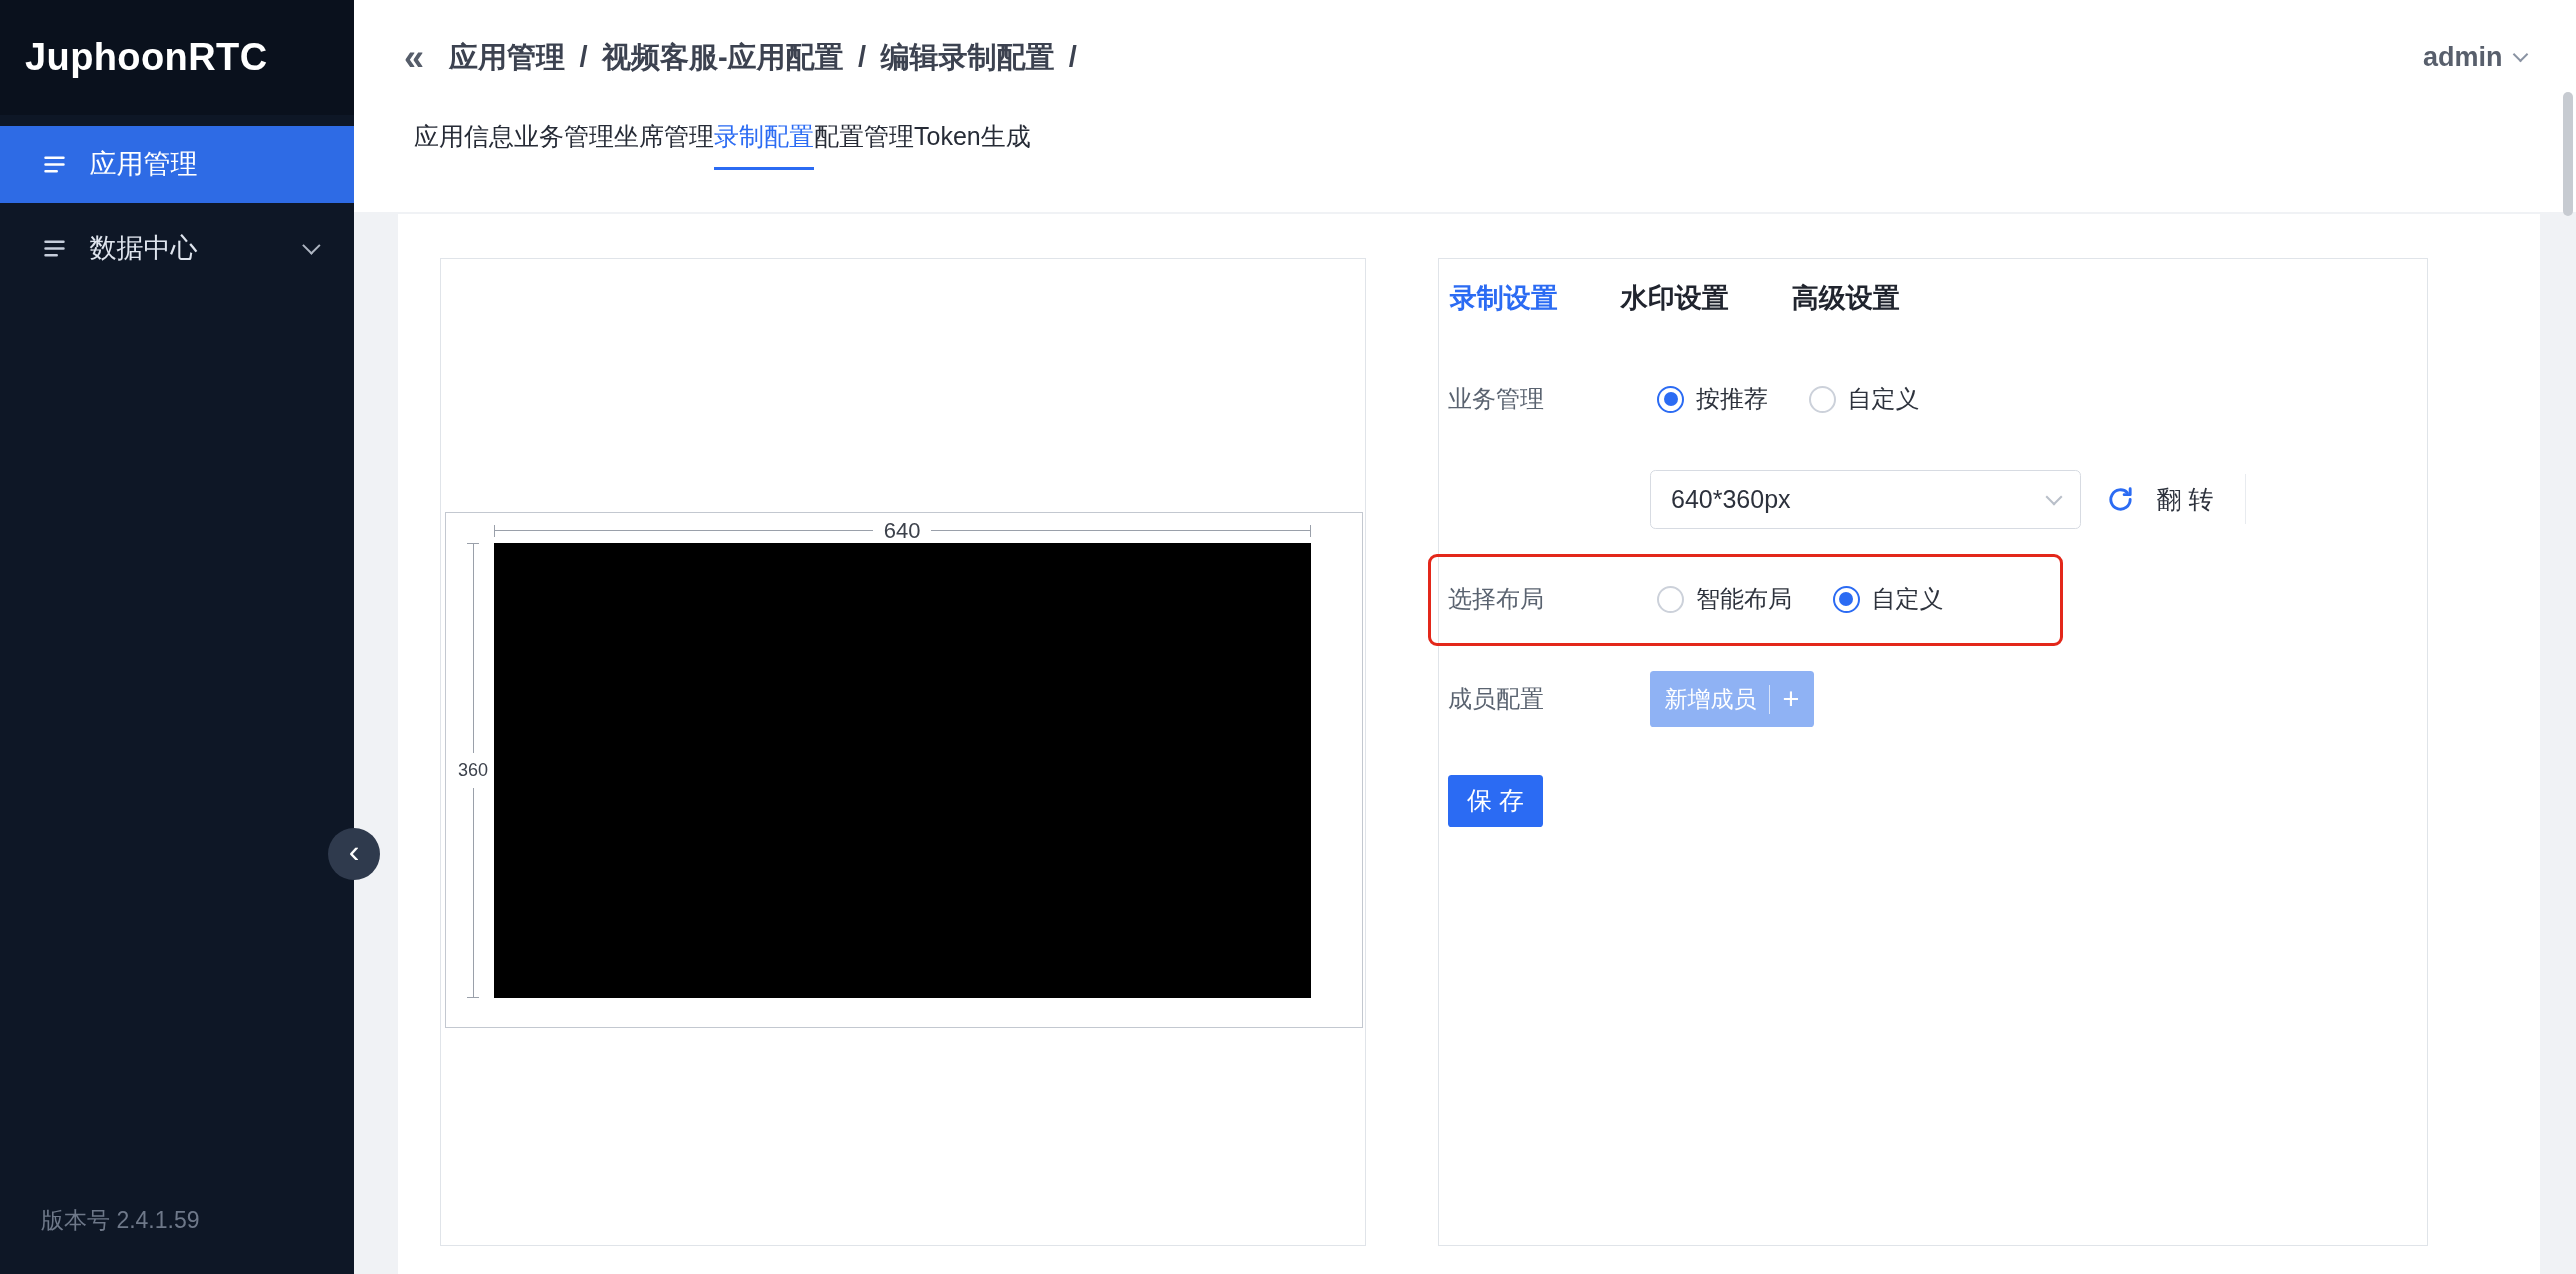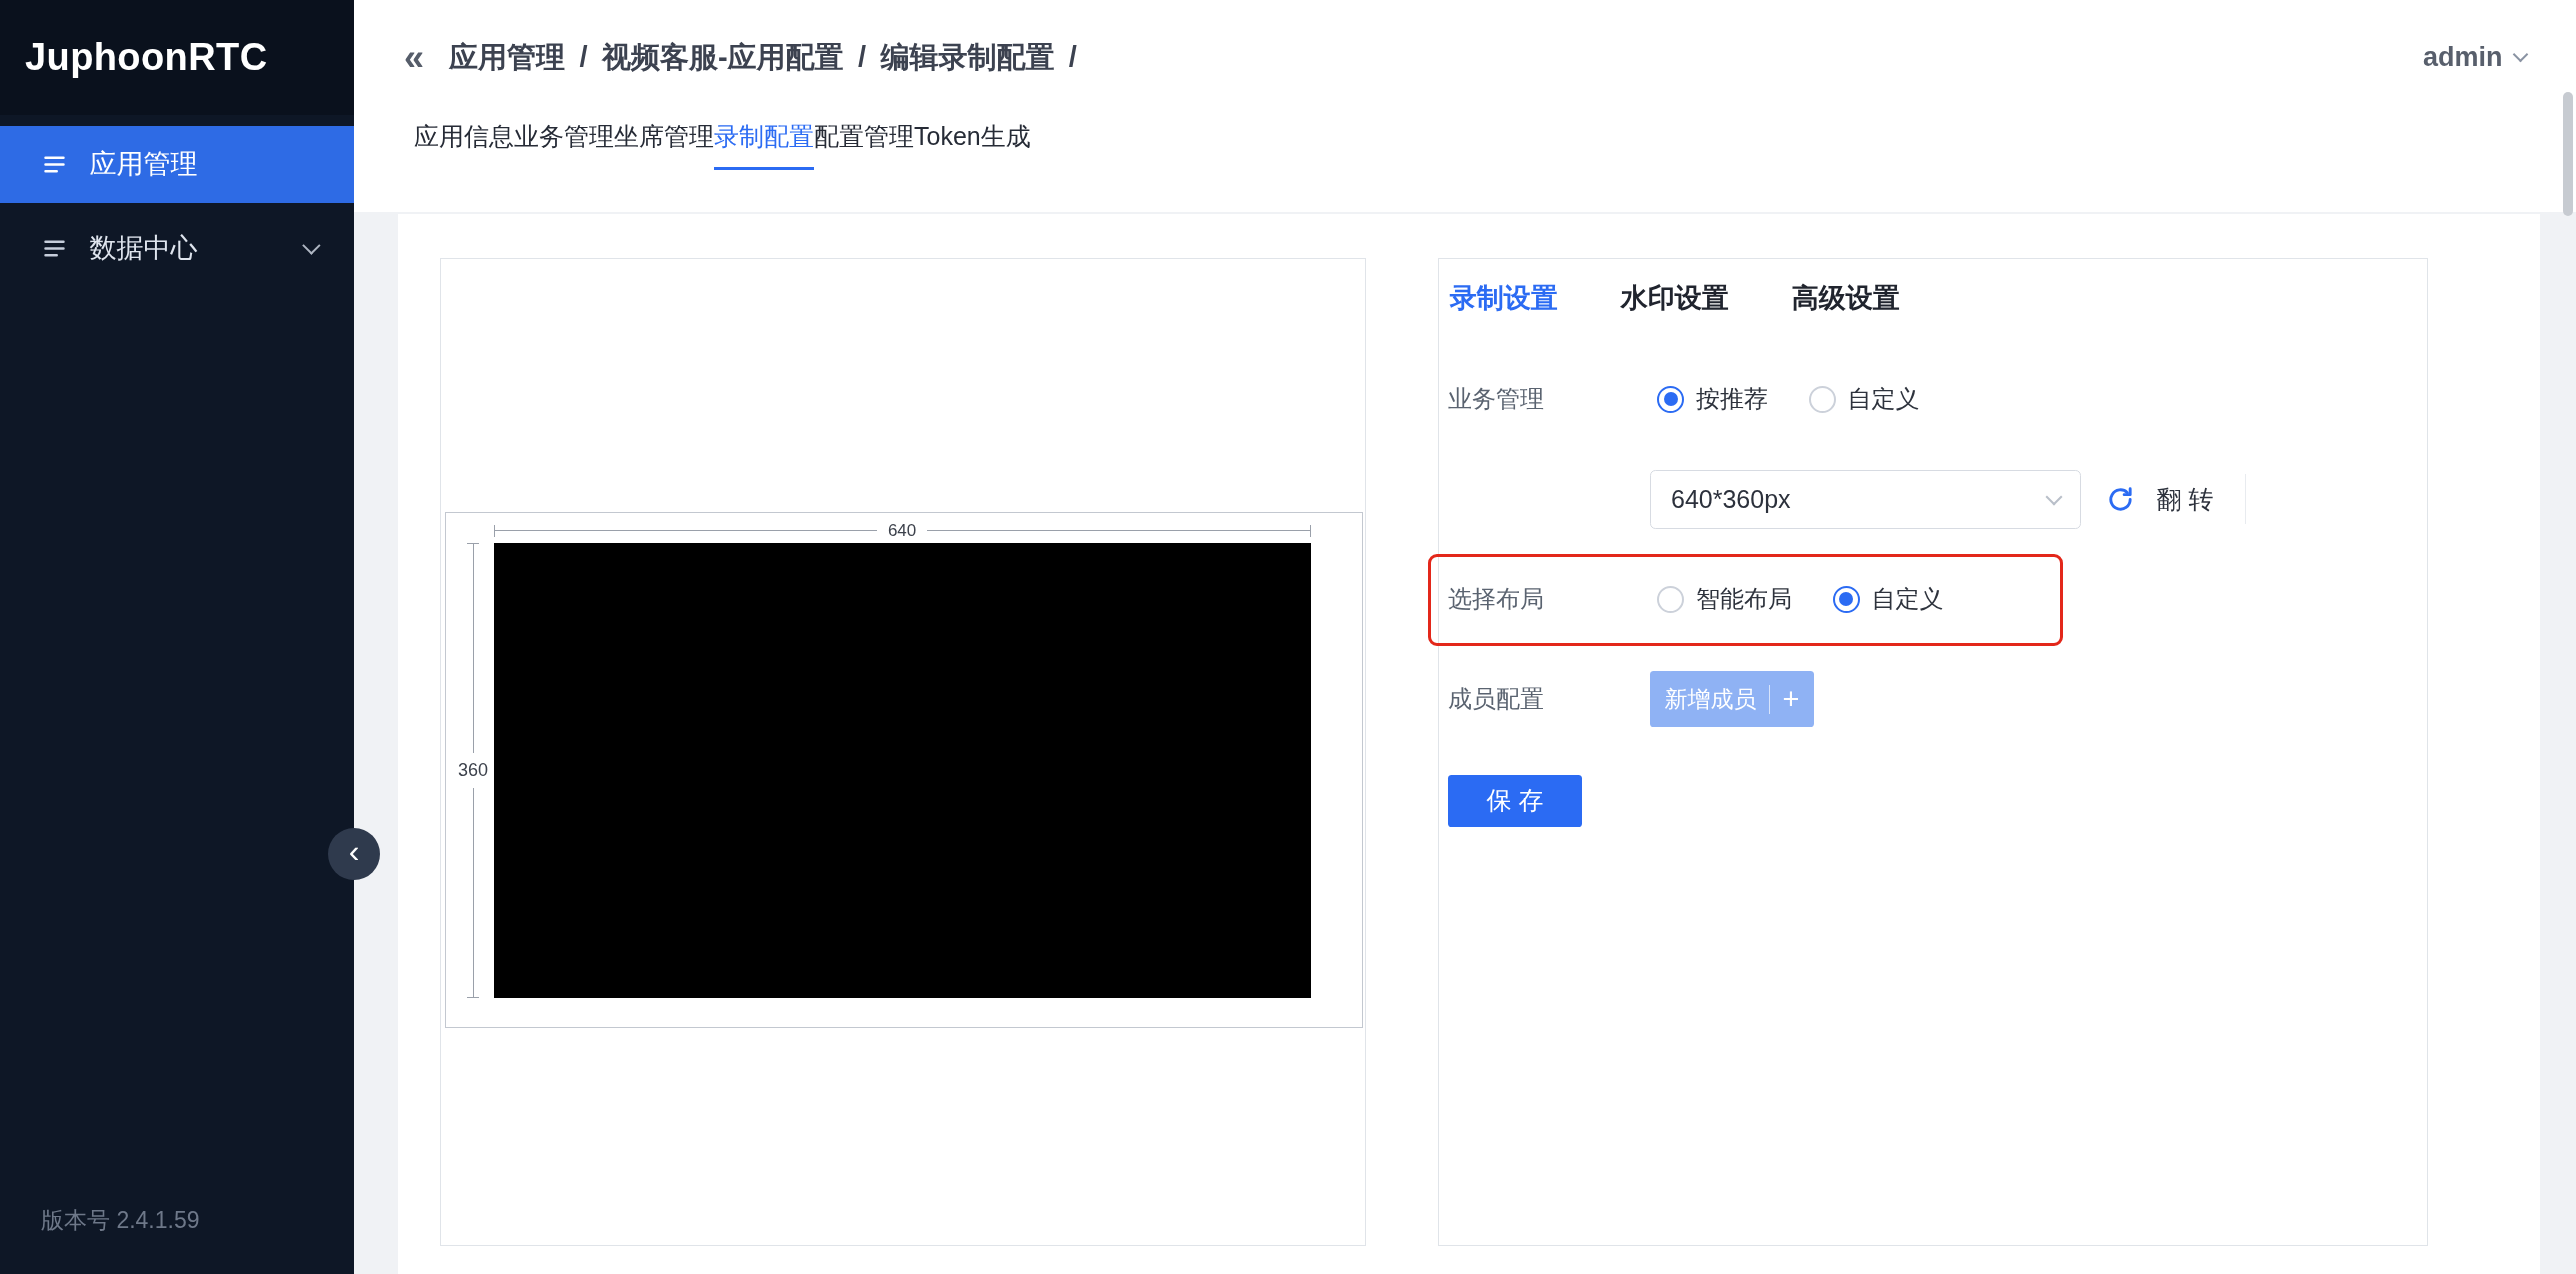--- a/index.html
+++ b/index.html
@@ -57,21 +57,21 @@
   
   .content { position:absolute; left:354px; top:212px; width:2222px; height:1063px; background:#f0f2f5; }
   .card { position:absolute; left:44px; top:1.8px; width:2142px; height:1061px; background:#ffffff; }
 
   
   .preview-outer { position:absolute; left:42px; top:44px; width:924px; height:986px; border:0.9px solid #e0e4e9; background:#fff; }
   .preview-frame { position:absolute; left:3.6px; top:253px; width:916px; height:514px; border:0.9px solid #c3c8d0; background:#fff; }
   .canvas-black { position:absolute; left:48px; top:30.5px; width:817px; height:455px; background:#000; }
   .measure-top {
     position:absolute; left:48px; top:9px; width:817px; height:18px;
-    display:flex; align-items:center; color:#3c414b; font-size:17px;
+    display:flex; align-items:center; color:#3c414b; font-size:22px;
   }
   .measure-top .bar { flex:1; height:0.9px; background:#9aa0aa; }
   .measure-top .tickv { width:0.9px; height:12.6px; background:#9aa0aa; }
   .measure-top .mlabel { padding:0 10.8px; }
   .measure-left {
     position:absolute; left:16px; top:30.5px; width:23px; height:455px;
     display:flex; flex-direction:column; align-items:center; color:#3c414b; font-size:18px;text-align:right;
   }
   .measure-left .vbar { flex:1; width:0.9px; background:#9aa0aa; }
   .measure-left .tickh { height:0.9px; width:12.6px; background:#9aa0aa; }
@@ -103,21 +103,21 @@
   .vdiv { margin-left:32px; width:0.9px; height:50px; background:#e8ebef; }
 
   .member-btn {
     height:56px; background:#8fb2f4; border:none; border-radius:3.6px; color:#fff;
     font-size:23px; display:flex; align-items:center; padding:0 14.4px; cursor:pointer;
     font-family:inherit;
   }
   .member-plus { font-size:29px; line-height:1; padding-left:12.6px; margin-left:12.6px; border-left:0.9px solid rgba(255,255,255,.65); }
 
   .save-btn {
-    position:absolute; left:9px; top:516px; width:134px; height:52px;
+    position:absolute; left:9px; top:516px; width:95px; height:52px;
     background:#2b6bf3; color:#fff; font-size:25px; border:none; border-radius:3.6px;
     display:flex; align-items:center; justify-content:center; cursor:pointer;
     font-family:inherit;
   }
 
   .red-annotation {
     position:absolute; left:1030px; top:340px; width:635px; height:92px;
     border:3.6px solid #e3271a; border-radius:9px; pointer-events:none; z-index:10;
     box-sizing:border-box;
   }

